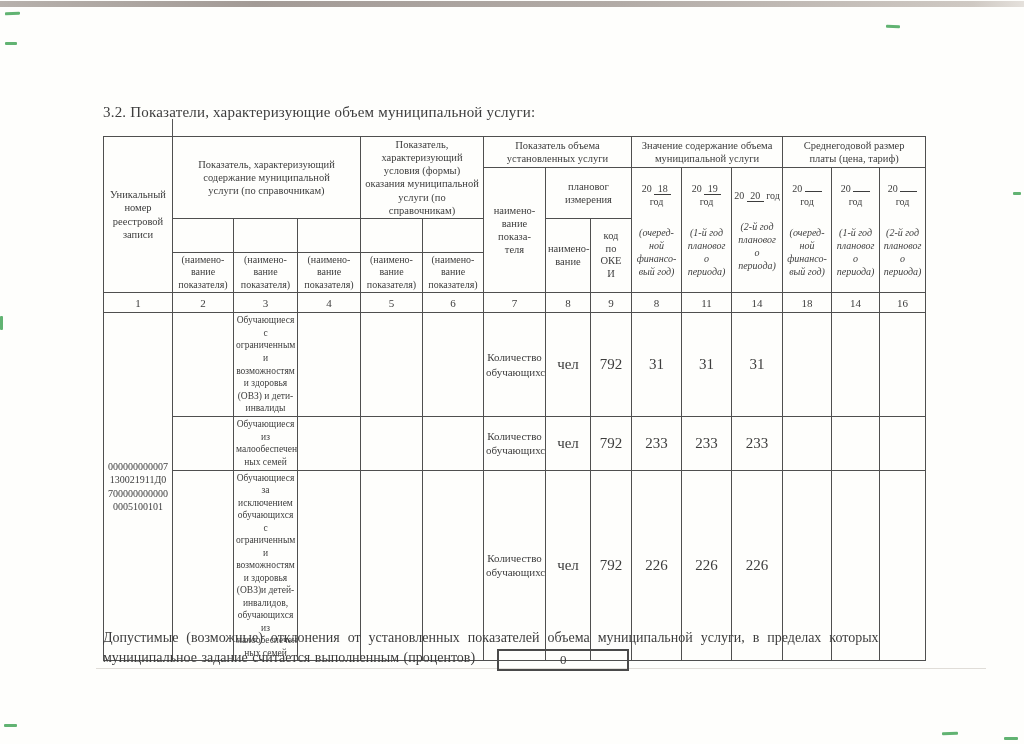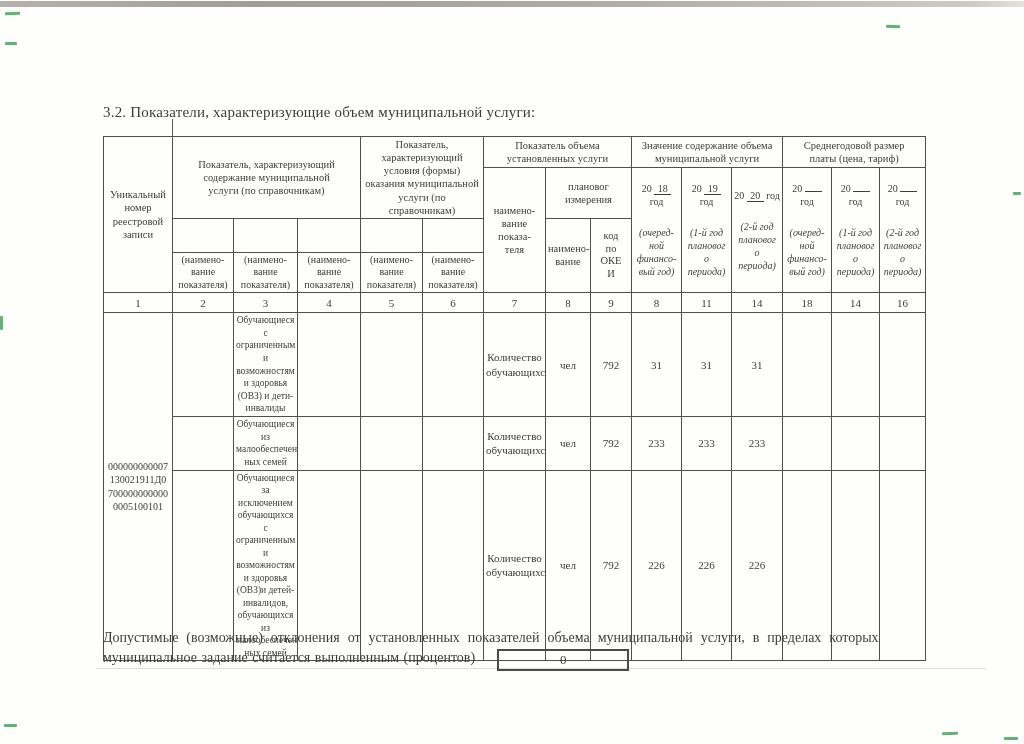--- a/index.html
+++ b/index.html
@@ -40,21 +40,21 @@
   .sub{font-size:10px;line-height:1.25;margin-left:10px;}
   .nums td{font-size:11px;padding:0;}
   .year{font-size:10px;line-height:1.3;vertical-align:middle;}
   .yr{display:inline-block;min-width:15px;border-bottom:1px solid #3d3d3d;line-height:1;padding:0 1px;}
   .ynote{margin-top:5px;white-space:pre-line;font-style:italic;}
   .okei{line-height:1.2;}
   .id{font-size:10px;line-height:1.35;vertical-align:top;padding-top:2px;}
   .content{font-size:9.5px;line-height:1.33;vertical-align:top;padding-top:4px;}
   .content3{font-size:9.5px;line-height:1.32;vertical-align:top;padding-top:4px;}
   .ind{font-size:11px;line-height:1.3;vertical-align:top;padding-top:3px;}
-  .val{font-size:11px;vertical-align:top;padding-top:2px;}
+  .val{font-size:15px;vertical-align:top;padding-top:2px;}
 
   .footer{position:absolute;left:103px;top:629px;width:830px;font-size:14px;line-height:1.3;}
   .f1{word-spacing:4.5px;}
   .f2{display:flex;align-items:flex-start;margin-top:2px;word-spacing:1px;}
   .vbox{margin-left:22px;width:128px;height:18px;border:2px solid #4a4a4a;
     text-align:center;font-size:13px;line-height:17px;flex:none;}
 </style>
 </head>
 <body>
 

